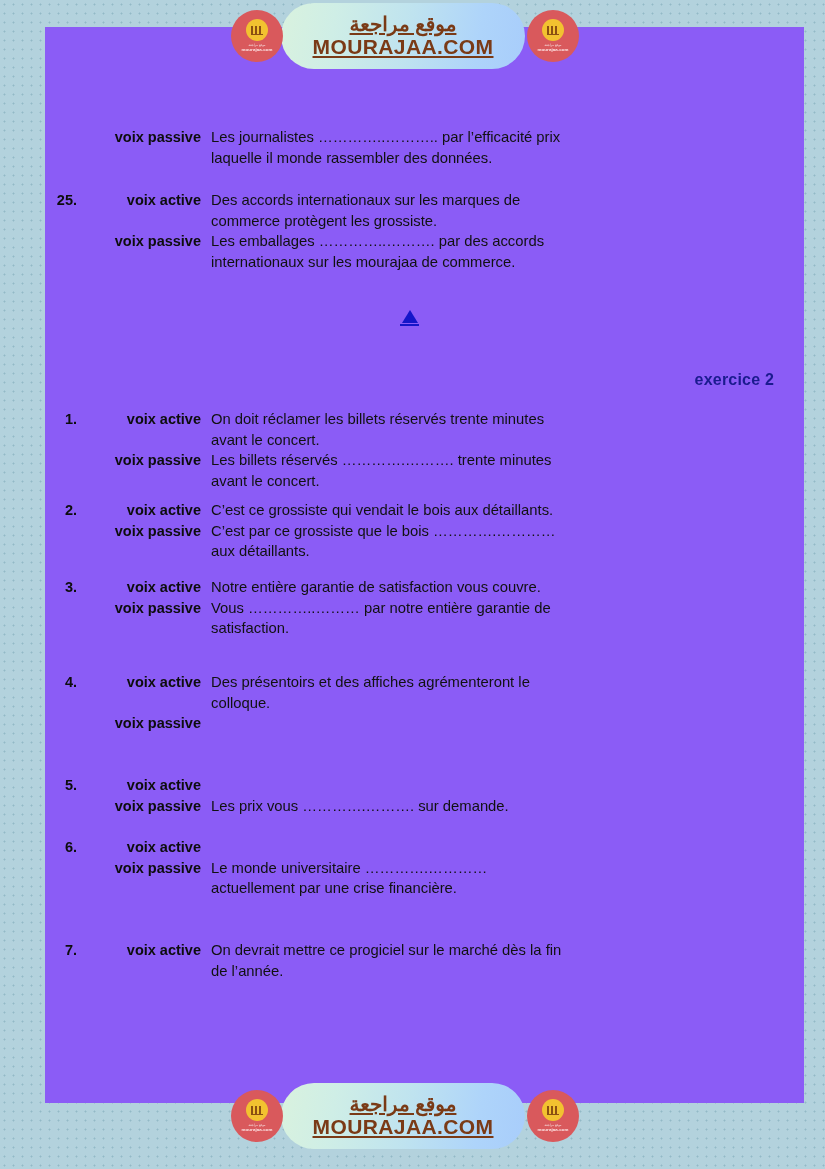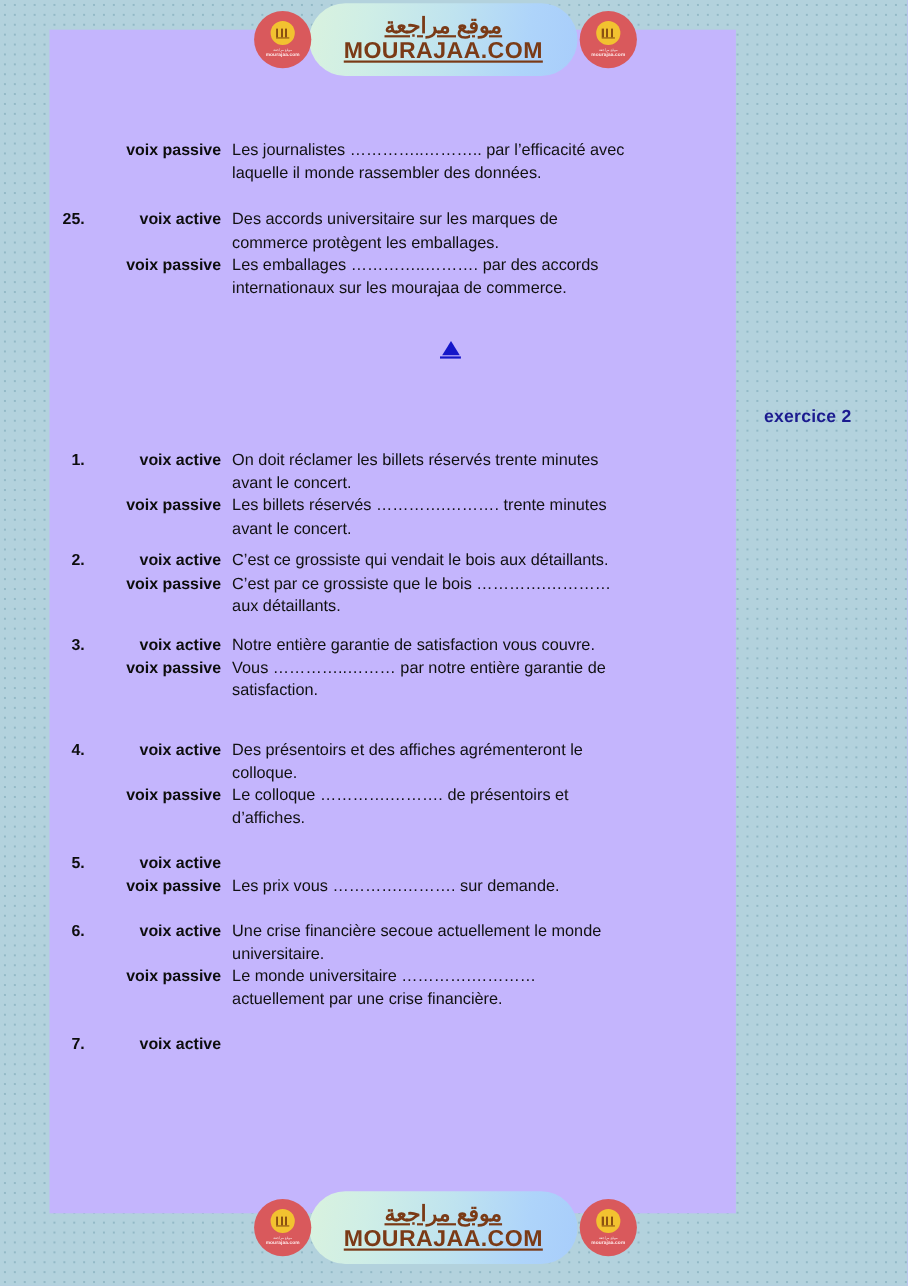--- a/index.html
+++ b/index.html
@@ -16,23 +16,23 @@
     background-image: radial-gradient(circle, rgba(120,165,180,0.55) 0.9px, transparent 1.1px);
     background-size: 9px 9px;
     font-family: "Liberation Sans", sans-serif;
   }
 
   
   #page-sheet {
     position: absolute;
     left: 45px;
     top: 27px;
-    width: 624px;
+    width: 759px;
     height: 1076px;
-    background: #c4b5fd;
+    background: #8b5cf6;
   }
 
   
   .watermark-band {
     position: absolute;
     left: 0;
     width: 825px;
     height: 72px;
     z-index: 30;
     pointer-events: none;
@@ -210,28 +210,28 @@
 </head>
 <body>
 
 <div id="page-sheet">
   <div id="doc-content">
 
     <div class="qitem" style="top:100px;" id="top-block-0">
         <div class="qline">
           <div class="q-num"></div>
           <div class="q-label">voix passive</div>
-          <div class="q-body"><span>Les journalistes …………..……….. par l’efficacité avec</span><span class="cont">laquelle il monde rassembler des données.</span></div>
+          <div class="q-body"><span>Les journalistes …………..……….. par l’efficacité prix</span><span class="cont">laquelle il monde rassembler des données.</span></div>
         </div>
       </div>
     <div class="qitem" style="top:163px;" id="top-block-1">
         <div class="qline">
           <div class="q-num">25.</div>
           <div class="q-label">voix active</div>
-          <div class="q-body"><span>Des accords universitaire sur les marques de</span><span class="cont">commerce protègent les emballages.</span></div>
+          <div class="q-body"><span>Des accords internationaux sur les marques de</span><span class="cont">commerce protègent les grossiste.</span></div>
         </div>
         <div class="qline">
           <div class="q-num"></div>
           <div class="q-label">voix passive</div>
           <div class="q-body"><span>Les emballages …………..………. par des accords</span><span class="cont">internationaux sur les mourajaa de commerce.</span></div>
         </div>
       </div>
 
     <div id="divider-mark">
       <div class="tri-shape"></div>
@@ -279,50 +279,49 @@
         </div>
         <div class="qitem" style="top: 645px;">
           <div class="qline">
             <div class="q-num">4.</div>
             <div class="q-label">voix active</div>
             <div class="q-body"><span>Des présentoirs et des affiches agrémenteront le</span><span class="cont">colloque.</span></div>
           </div>
           <div class="qline">
             <div class="q-num"></div>
             <div class="q-label">voix passive</div>
-            <div class="q-body"><span>Le colloque ………….………. de présentoirs et</span><span class="cont">d’affiches.</span></div>
           </div>
         </div>
         <div class="qitem" style="top: 748px;">
           <div class="qline">
             <div class="q-num">5.</div>
             <div class="q-label">voix active</div>
           </div>
           <div class="qline">
             <div class="q-num"></div>
             <div class="q-label">voix passive</div>
             <div class="q-body"><span>Les prix vous ………….………. sur demande.</span></div>
           </div>
         </div>
         <div class="qitem" style="top: 810px;">
           <div class="qline">
             <div class="q-num">6.</div>
             <div class="q-label">voix active</div>
-            <div class="q-body"><span>Une crise financière secoue actuellement le monde</span><span class="cont">universitaire.</span></div>
           </div>
           <div class="qline">
             <div class="q-num"></div>
             <div class="q-label">voix passive</div>
             <div class="q-body"><span>Le monde universitaire ………….…………</span><span class="cont">actuellement par une crise financière.</span></div>
           </div>
         </div>
         <div class="qitem" style="top: 913px;">
           <div class="qline">
             <div class="q-num">7.</div>
             <div class="q-label">voix active</div>
+            <div class="q-body"><span>On devrait mettre ce progiciel sur le marché dès la fin</span><span class="cont">de l’année.</span></div>
           </div>
         </div>
       </div>
 
   </div>
 </div>
 
 <div class="watermark-band" id="watermark-top">
   <div class="wm-plate"></div>
   <div class="wm-text-wrap">

